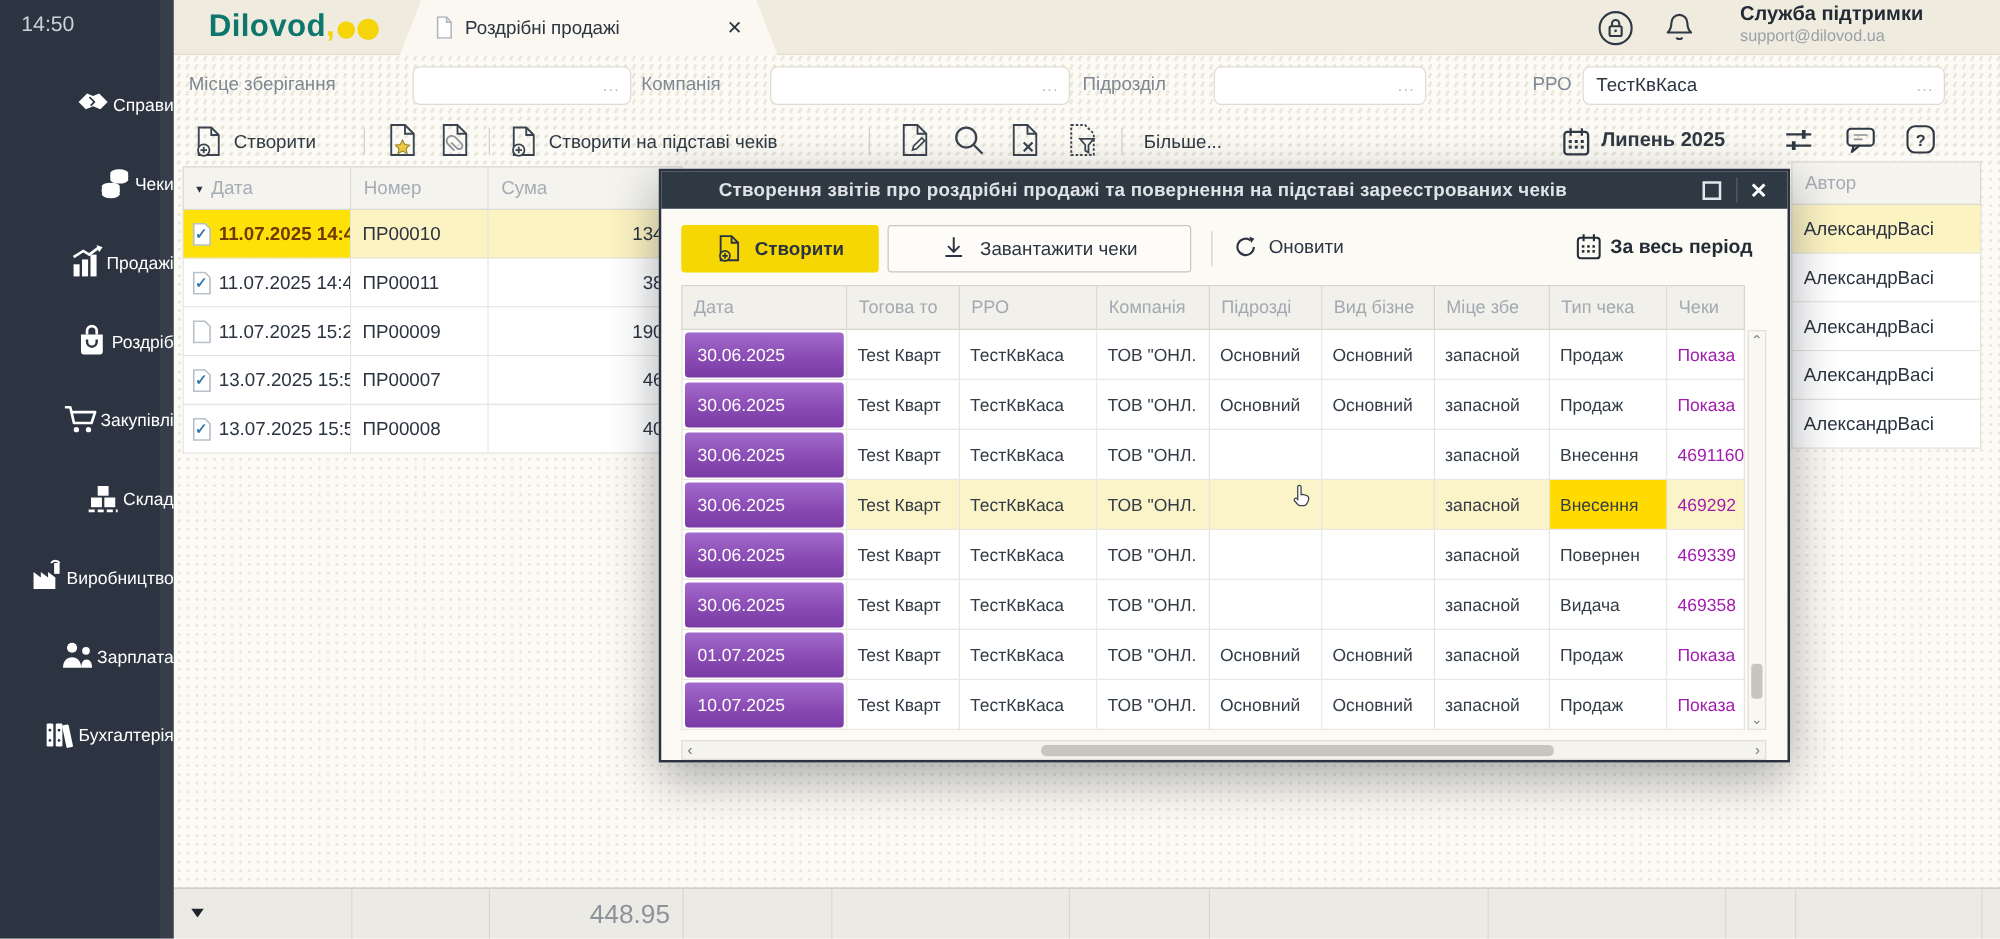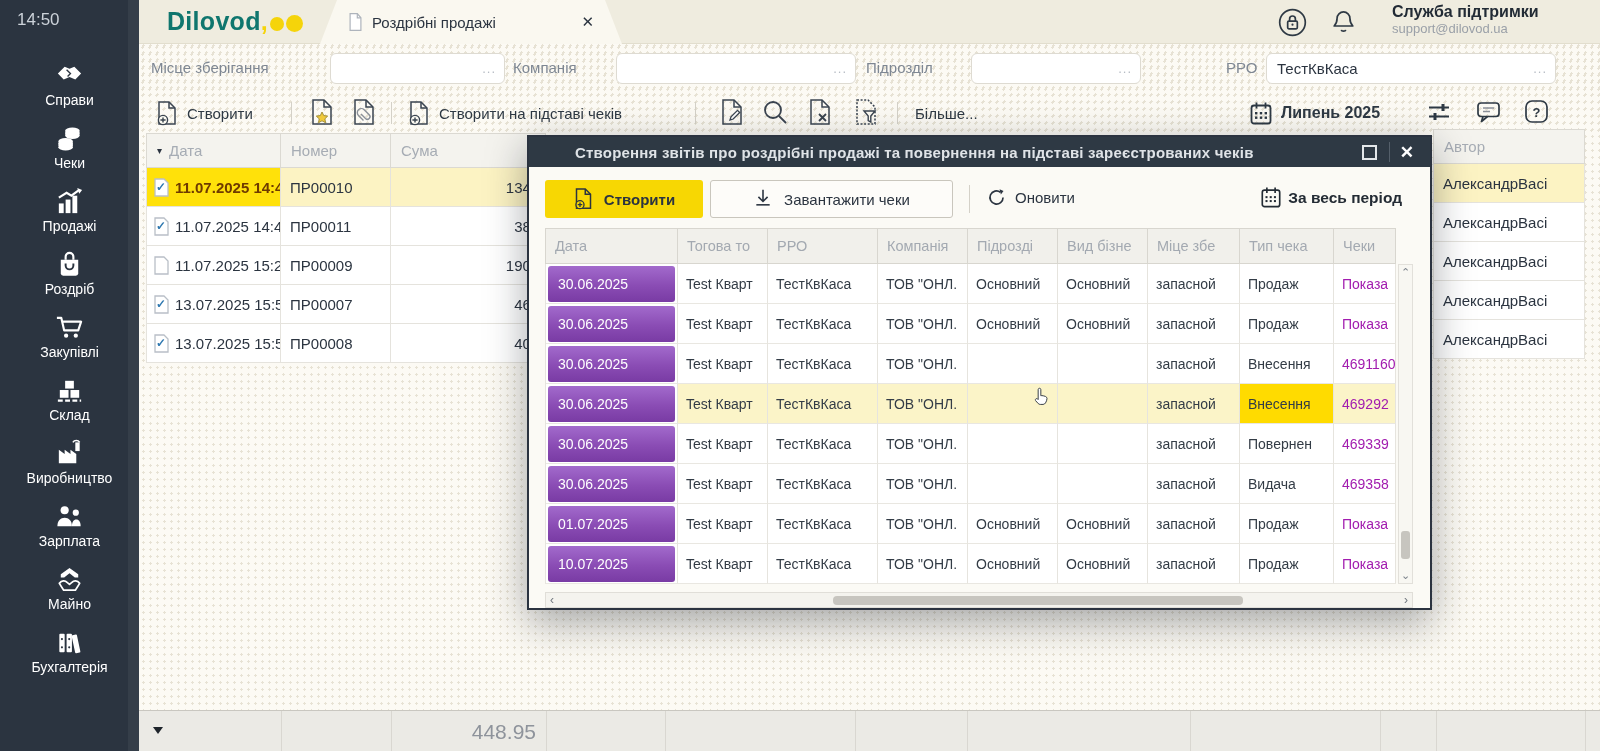--- a/index.html
+++ b/index.html
@@ -6,21 +6,21 @@
 html,body{width:1600px;height:751px}
 body{position:relative;font-family:"Liberation Sans",sans-serif;background:#fcfaf4;overflow:hidden;color:#2b3440}
 .dots{background-image:radial-gradient(#e7e2d4 1px,transparent 1.15px);background-size:7px 7px}
 svg{display:block}
 
 
 #sidebar{position:absolute;left:0;top:0;width:139px;height:751px;background:#2b3440;z-index:6}
 #sidebar .edge{position:absolute;right:0;top:0;width:11px;height:100%;background:rgba(255,255,255,.05)}
 #time{position:absolute;left:17px;top:10px;font-size:17px;color:#ccd2d9}
 #nav{position:absolute;top:52px;left:0;right:0}
-.nav-item{height:63px;display:flex;flex-direction:column;align-items:center;justify-content:center;cursor:pointer}
+.nav-item{height:63px;display:flex;flex-direction:row;align-items:center;justify-content:flex-end;cursor:pointer}
 .nav-item svg{width:31px;height:31px;flex:none}
 .nav-label{font-size:14px;color:#fff;margin-top:1px;white-space:nowrap}
 
 
 #topbar{position:absolute;left:139px;right:0;top:0;height:44px;background:#efecdf;border-bottom:1px solid #e2dece}
 #logo{position:absolute;left:28px;top:7px;display:flex;align-items:flex-end}
 #logo .word{font-size:25px;font-weight:800;color:#0f766e;letter-spacing:.3px;line-height:28px}
 #logo .comma{font-size:25px;font-weight:900;color:#f5d40a;line-height:28px}
 #logo .dot{width:14px;height:14px;border-radius:50%;background:#f5d40a;margin:0 0 4px 2px}
 #logo .dot.big{width:17px;height:17px;margin-bottom:3px}
@@ -201,29 +201,20 @@
             <path d="M3.5 26c0-5.5 3.3-8.6 7.5-8.6s7.5 3.1 7.5 8.6z" fill="#fff"></path>
             <circle cx="22.5" cy="12" r="3.2" fill="#fff"></circle>
             <path d="M18.5 26c0-4.3 1.8-6.8 4.5-6.8s4.5 2.5 4.5 6.8z" fill="#fff"></path>
           </svg>
         </span>
       <span class="nav-label">Зарплата</span>
     </div>
     <div class="nav-item">
       <span>
           <svg viewBox="0 0 32 32">
-            <path d="M16 4l9 6.5V14h-3.5L16 9.5 10.5 14H7v-3.5z" fill="#fff"></path>
-            <path d="M5.5 20c2.5-3.5 6-3.3 8-1l2.5 2 2.5-2c2-2.3 5.5-2.5 8 1l-4.5 7h-12z" stroke="#fff" stroke-width="1.8" fill="none" stroke-linejoin="round"></path>
-          </svg>
-        </span>
-      <span class="nav-label">Майно</span>
-    </div>
-    <div class="nav-item">
-      <span>
-          <svg viewBox="0 0 32 32">
             <rect x="5.5" y="7" width="5.5" height="19" rx="1" fill="#fff"></rect>
             <rect x="13" y="7" width="5.5" height="19" rx="1" fill="#fff"></rect>
             <rect x="20" y="8" width="5.5" height="19" rx="1" transform="rotate(-12 22.7 17.5)" fill="#fff"></rect>
             <circle cx="8.2" cy="12.5" r="1.1" fill="#2b3440"></circle>
             <circle cx="15.7" cy="12.5" r="1.1" fill="#2b3440"></circle>
             <circle cx="8.2" cy="21" r="1.1" fill="#2b3440"></circle>
             <circle cx="15.7" cy="21" r="1.1" fill="#2b3440"></circle>
           </svg>
         </span>
       <span class="nav-label">Бухгалтерія</span>

